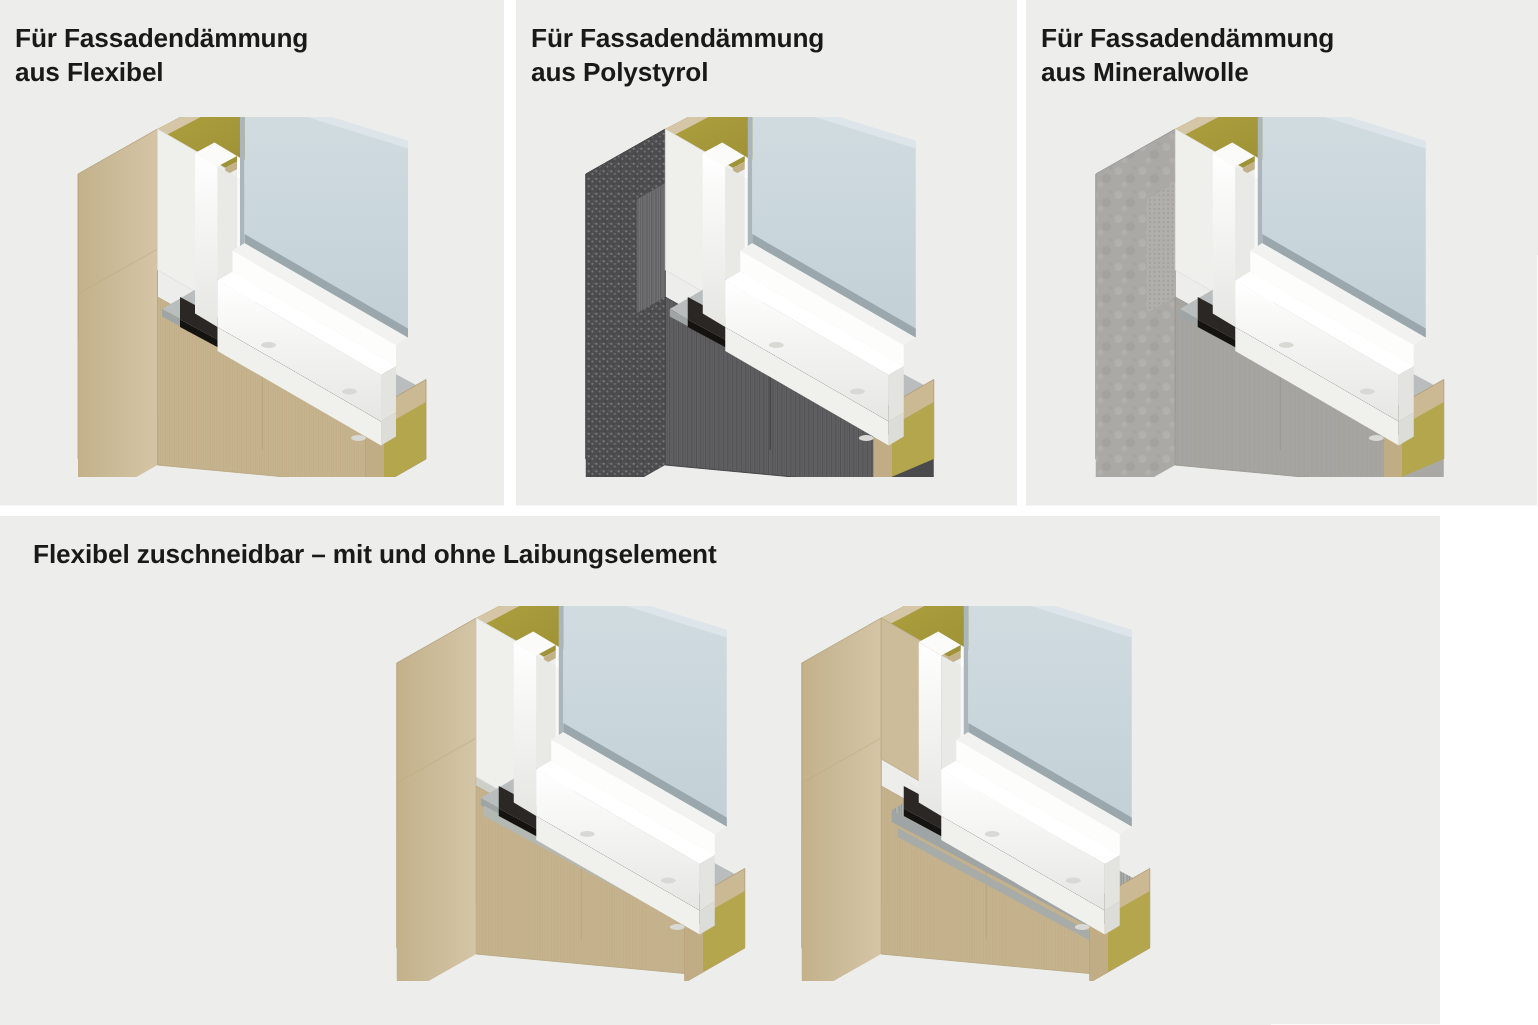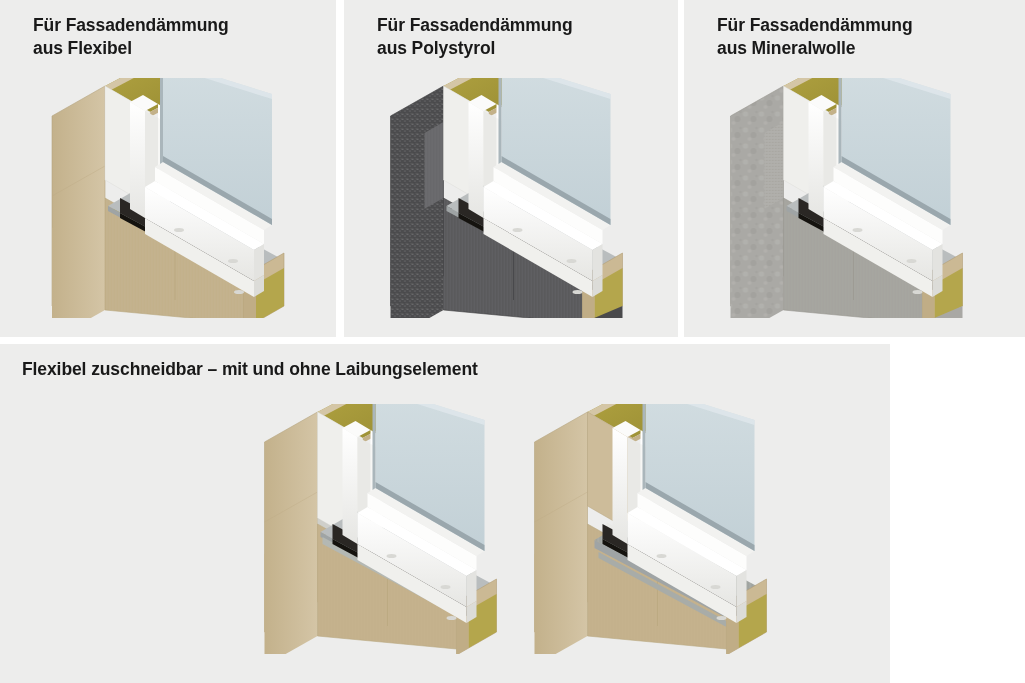--- a/index.html
+++ b/index.html
@@ -4,21 +4,21 @@
 <style>
   html,body{margin:0;padding:0;background:#ffffff;}
   body{
     width:1025px;height:683px;position:relative;overflow:hidden;
     font-family:"Liberation Sans","DejaVu Sans",sans-serif;
   }
   .panel{
     position:absolute;background:#ededec;overflow:hidden;
   }
   .panel-title{
-    position:absolute;left:33px;top:14px;
+    position:absolute;left:10px;top:14px;
     font-size:17.5px;font-weight:bold;color:#191919;
     line-height:1.32;letter-spacing:-0.1px;white-space:pre-line;
   }
   .wide-title{
     position:absolute;left:22px;top:14px;
     font-size:17.5px;font-weight:bold;color:#191919;
     line-height:1.32;letter-spacing:-0.1px;white-space:nowrap;
   }
   .fig{position:absolute;}
   svg{display:block;}
@@ -321,21 +321,21 @@
     <polygon points="107,89 216,152 224,147 115,84" fill="#f2f2f0"></polygon>
 
     <polygon points="115,84 224,147 224,16 115,-18" fill="url(#m_glass)"></polygon>
     <polygon points="115,84 224,147 224,141 115,78" fill="#9aa7ad"></polygon>
     <polygon points="112,86 115,84 115,-18 112,-16" fill="#aab6bb"></polygon>
     <polygon points="115,-18 224,16 224,21 115,-13" fill="#e2eaee" opacity="0.7"></polygon>
   </svg>
   </div>
 </div>
 
-<div class="panel" style="left:0px;top:344px;width:890px;height:339px;">
+<div class="panel" style="left:0px;top:344px;width:960px;height:339px;">
 
   <div class="wide-title">Flexibel zuschneidbar – mit und ohne Laibungselement</div>
 
   <div class="fig" style="left:258px;top:60px;">
   <svg width="255" height="250" viewBox="0 0 250 250">
     <defs>
       <linearGradient id="b1_wallL" x1="0" y1="0" x2="1" y2="0">
         <stop offset="0" stop-color="#c3b18b"></stop>
             <stop offset="1" stop-color="#d4c5a6"></stop>
       </linearGradient>

